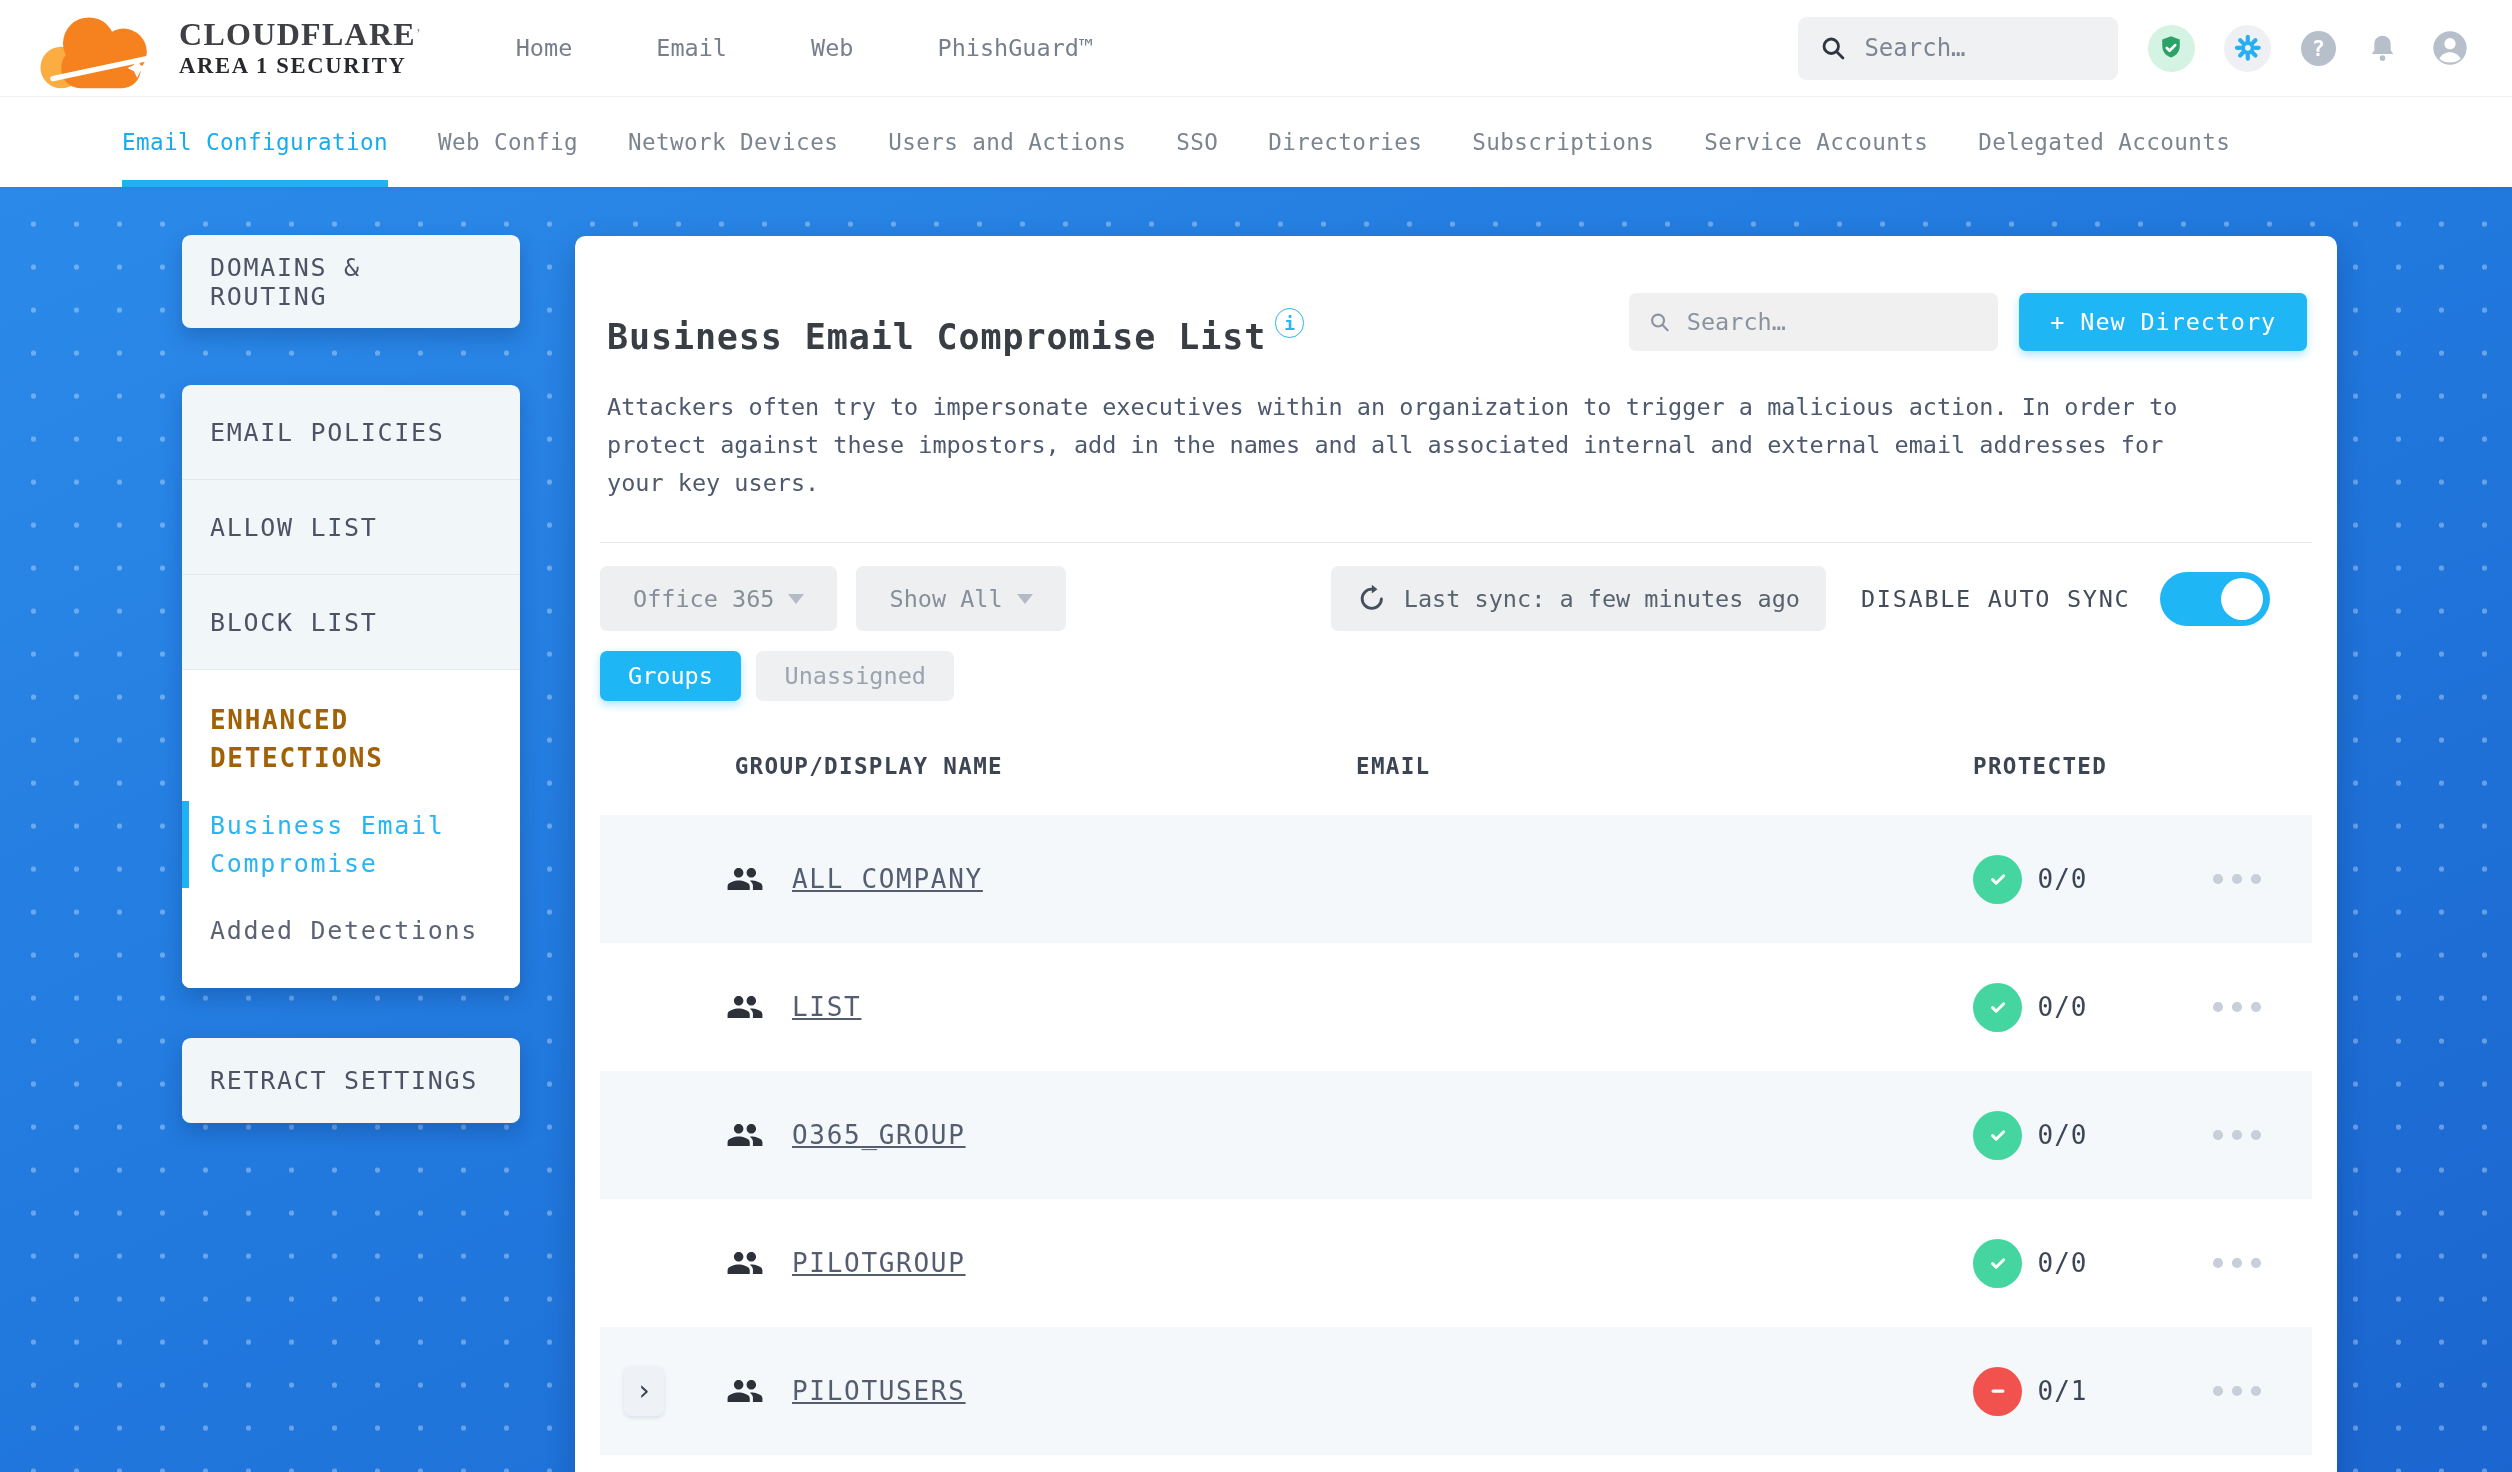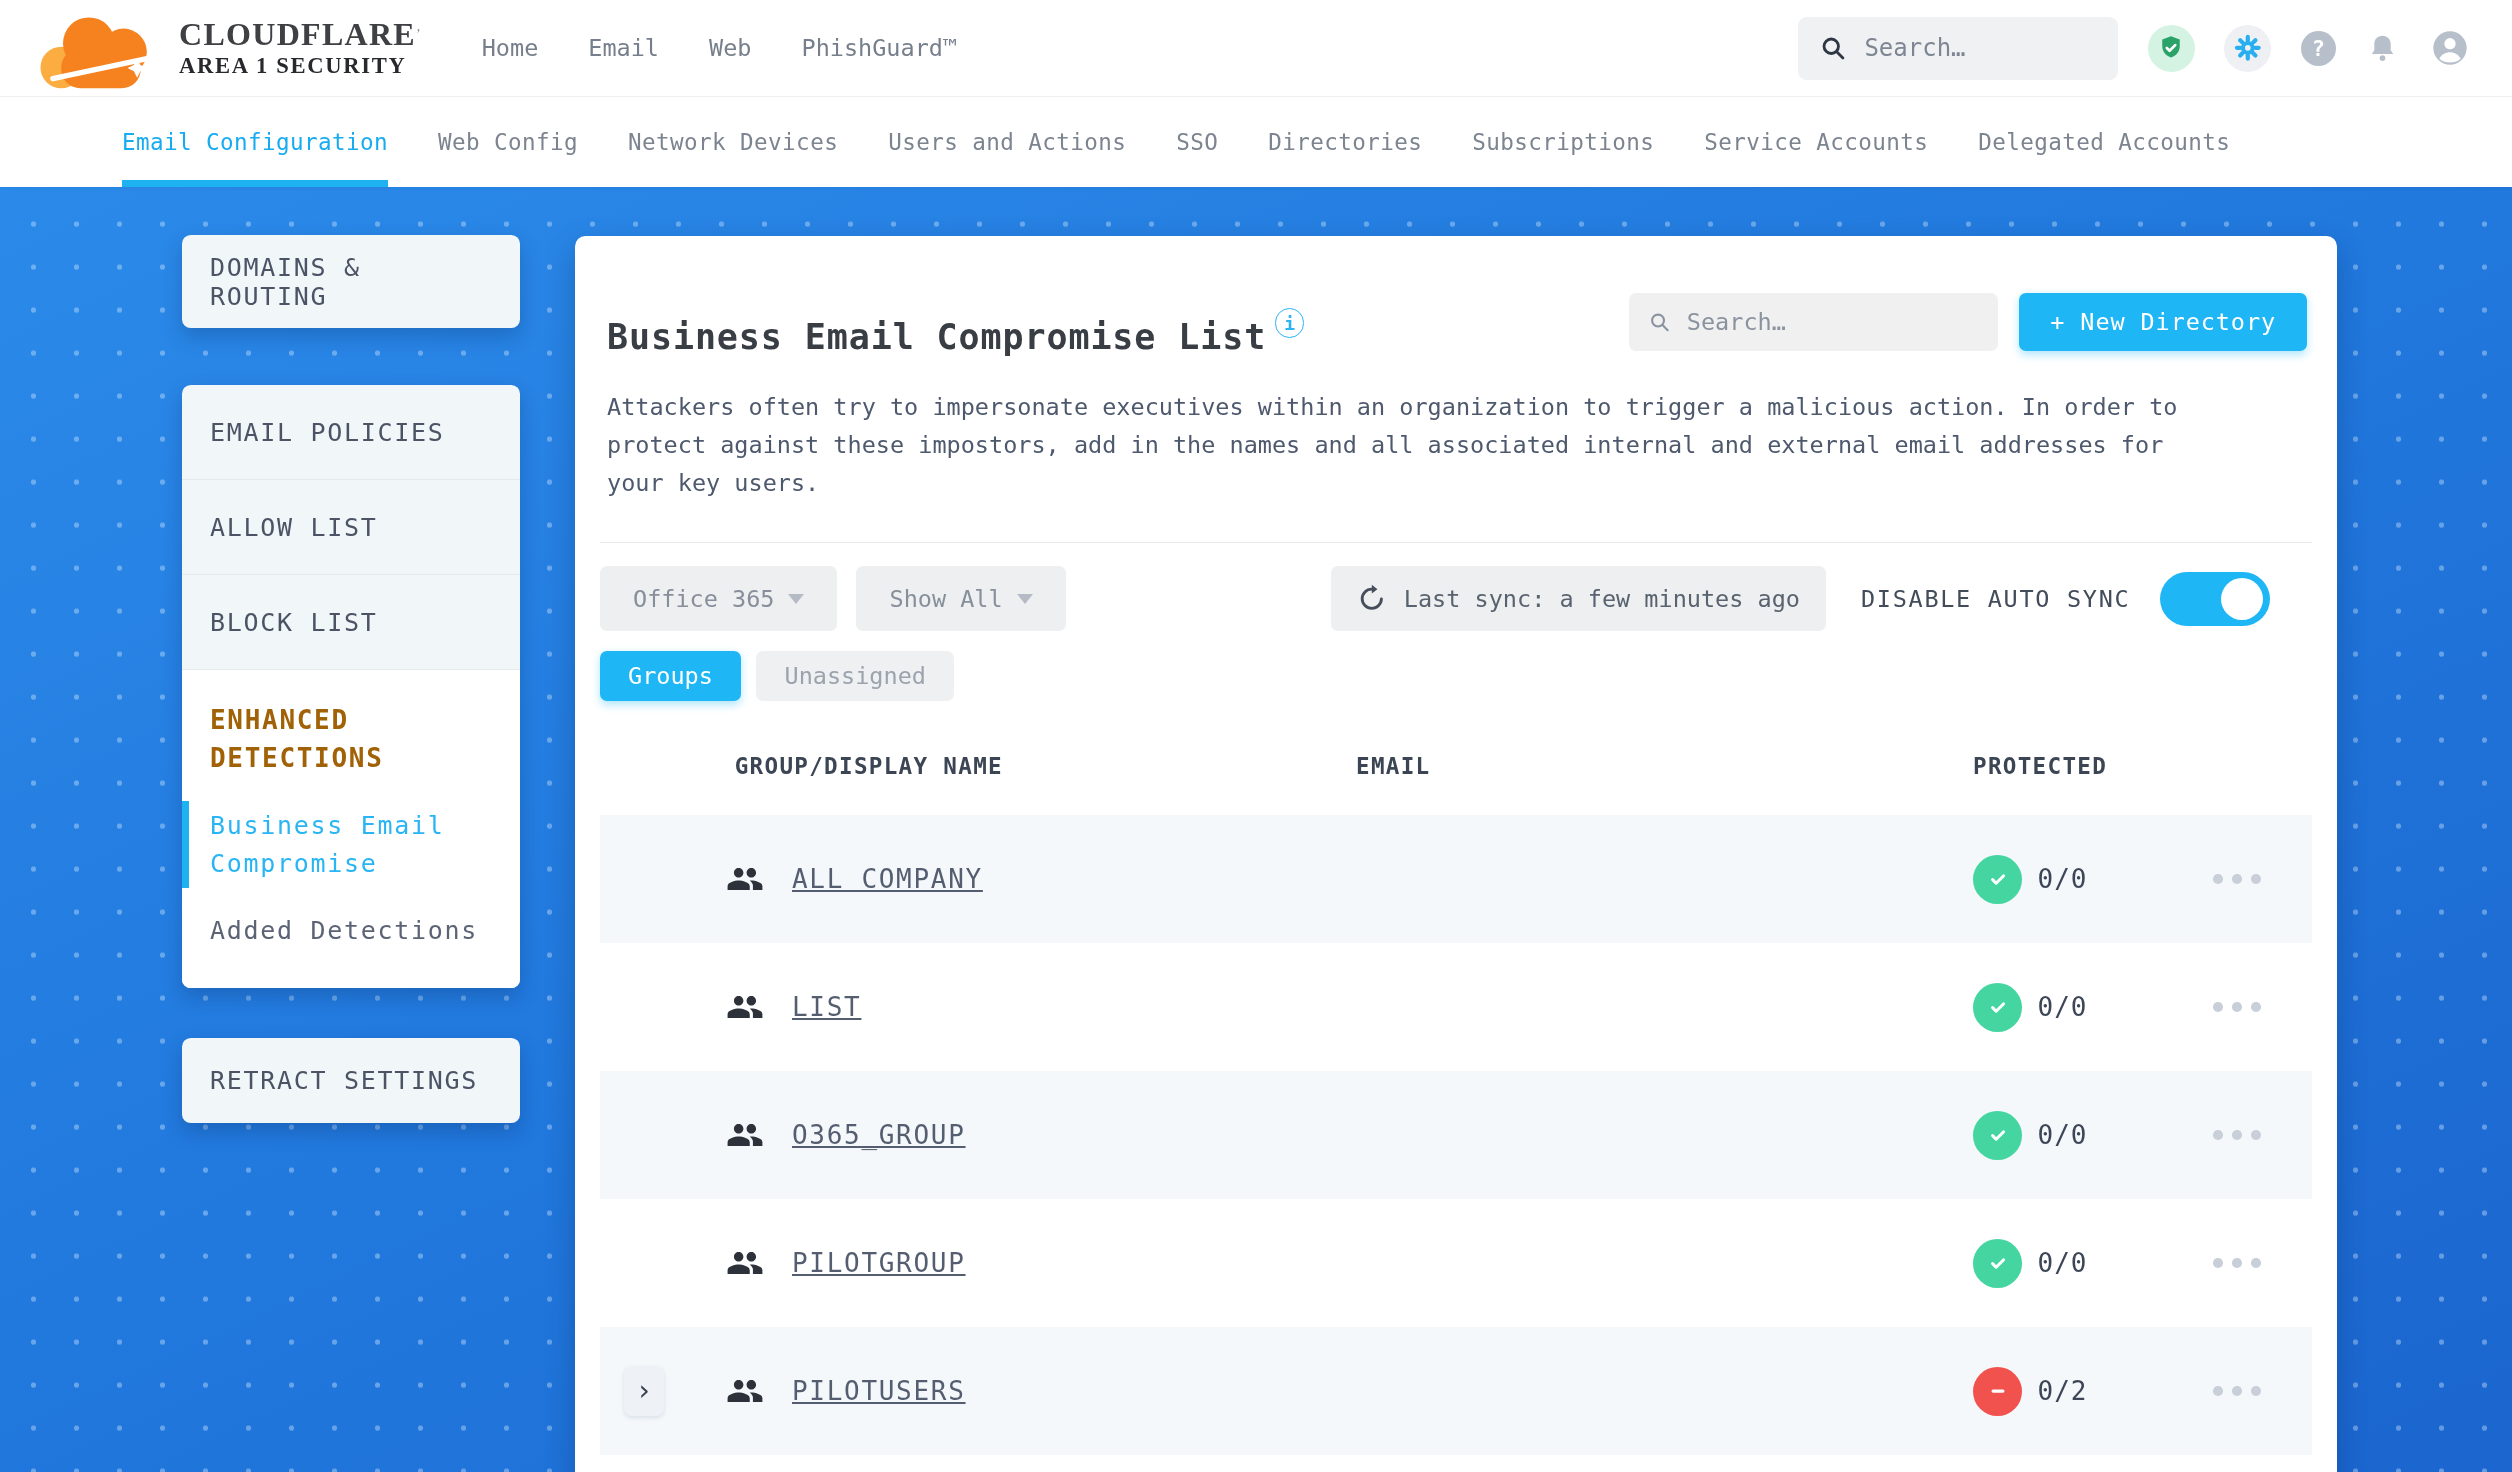--- a/index.html
+++ b/index.html
@@ -14,21 +14,21 @@
     height:96px; background:#fff; display:flex; align-items:center;
     padding:0 42px 0 35px; position:relative; z-index:5;
   }
   .brand { display:flex; align-items:center; gap:12px; }
   .brand-cloud { width:132px; height:83px; position:relative; flex:0 0 auto; }
   .brand-text { line-height:1.05; font-family:Liberation Serif, serif; }
   .brand-line1 { font-size:32px; font-weight:700; color:#3f4043; letter-spacing:1.3px; }
   .brand-mark { font-size:14px; color:#8a8f96; vertical-align:super; }
   .brand-line2 { font-size:22.6px; font-weight:700; color:#27292d; letter-spacing:1.7px; margin-top:2.6px; }
   .topnav { display:flex; align-items:center; gap:50px; margin-left:61px; }
-  .topnav-item { font-size:23.5px; color:#767f8b; cursor:pointer; text-decoration:none; }
+  .topnav-item { font-size:23.5px; color:#767f8b; cursor:pointer; text-decoration:none;margin-left:34px; }
   .header-right { margin-left:auto; display:flex; align-items:center; gap:29.6px; }
   .header-search {
     width:320px; height:63px; background:#f0f1f3; border-radius:8.7px;
     display:flex; align-items:center; gap:17.4px; padding:0 21px;
   }
   .header-search svg { flex:0 0 auto; }
   .header-search input {
     border:none; outline:none; background:transparent; width:100%;
     font-family:inherit; font-size:24px; color:#3a424e;
   }
@@ -520,21 +520,21 @@
       <span class="gname">PILOTUSERS</span>
     </div>
     <div class="c-email"></div>
     <div class="c-prot">
       <span class="badge blocked">
 
         <svg class="minus" width="26" height="26" viewBox="0 0 24 24">
                     <rect x="6" y="10.6" width="12" height="2.9" rx="1.4" fill="#fff"></rect>
                   </svg>
       </span>
-      <span class="pval">0/2</span>
+      <span class="pval">0/1</span>
     </div>
     <div class="c-act">
       <span class="dots">
                   <i></i>
                   <i></i>
                   <i></i>
                 </span>
     </div>
   </div>
 </div>

